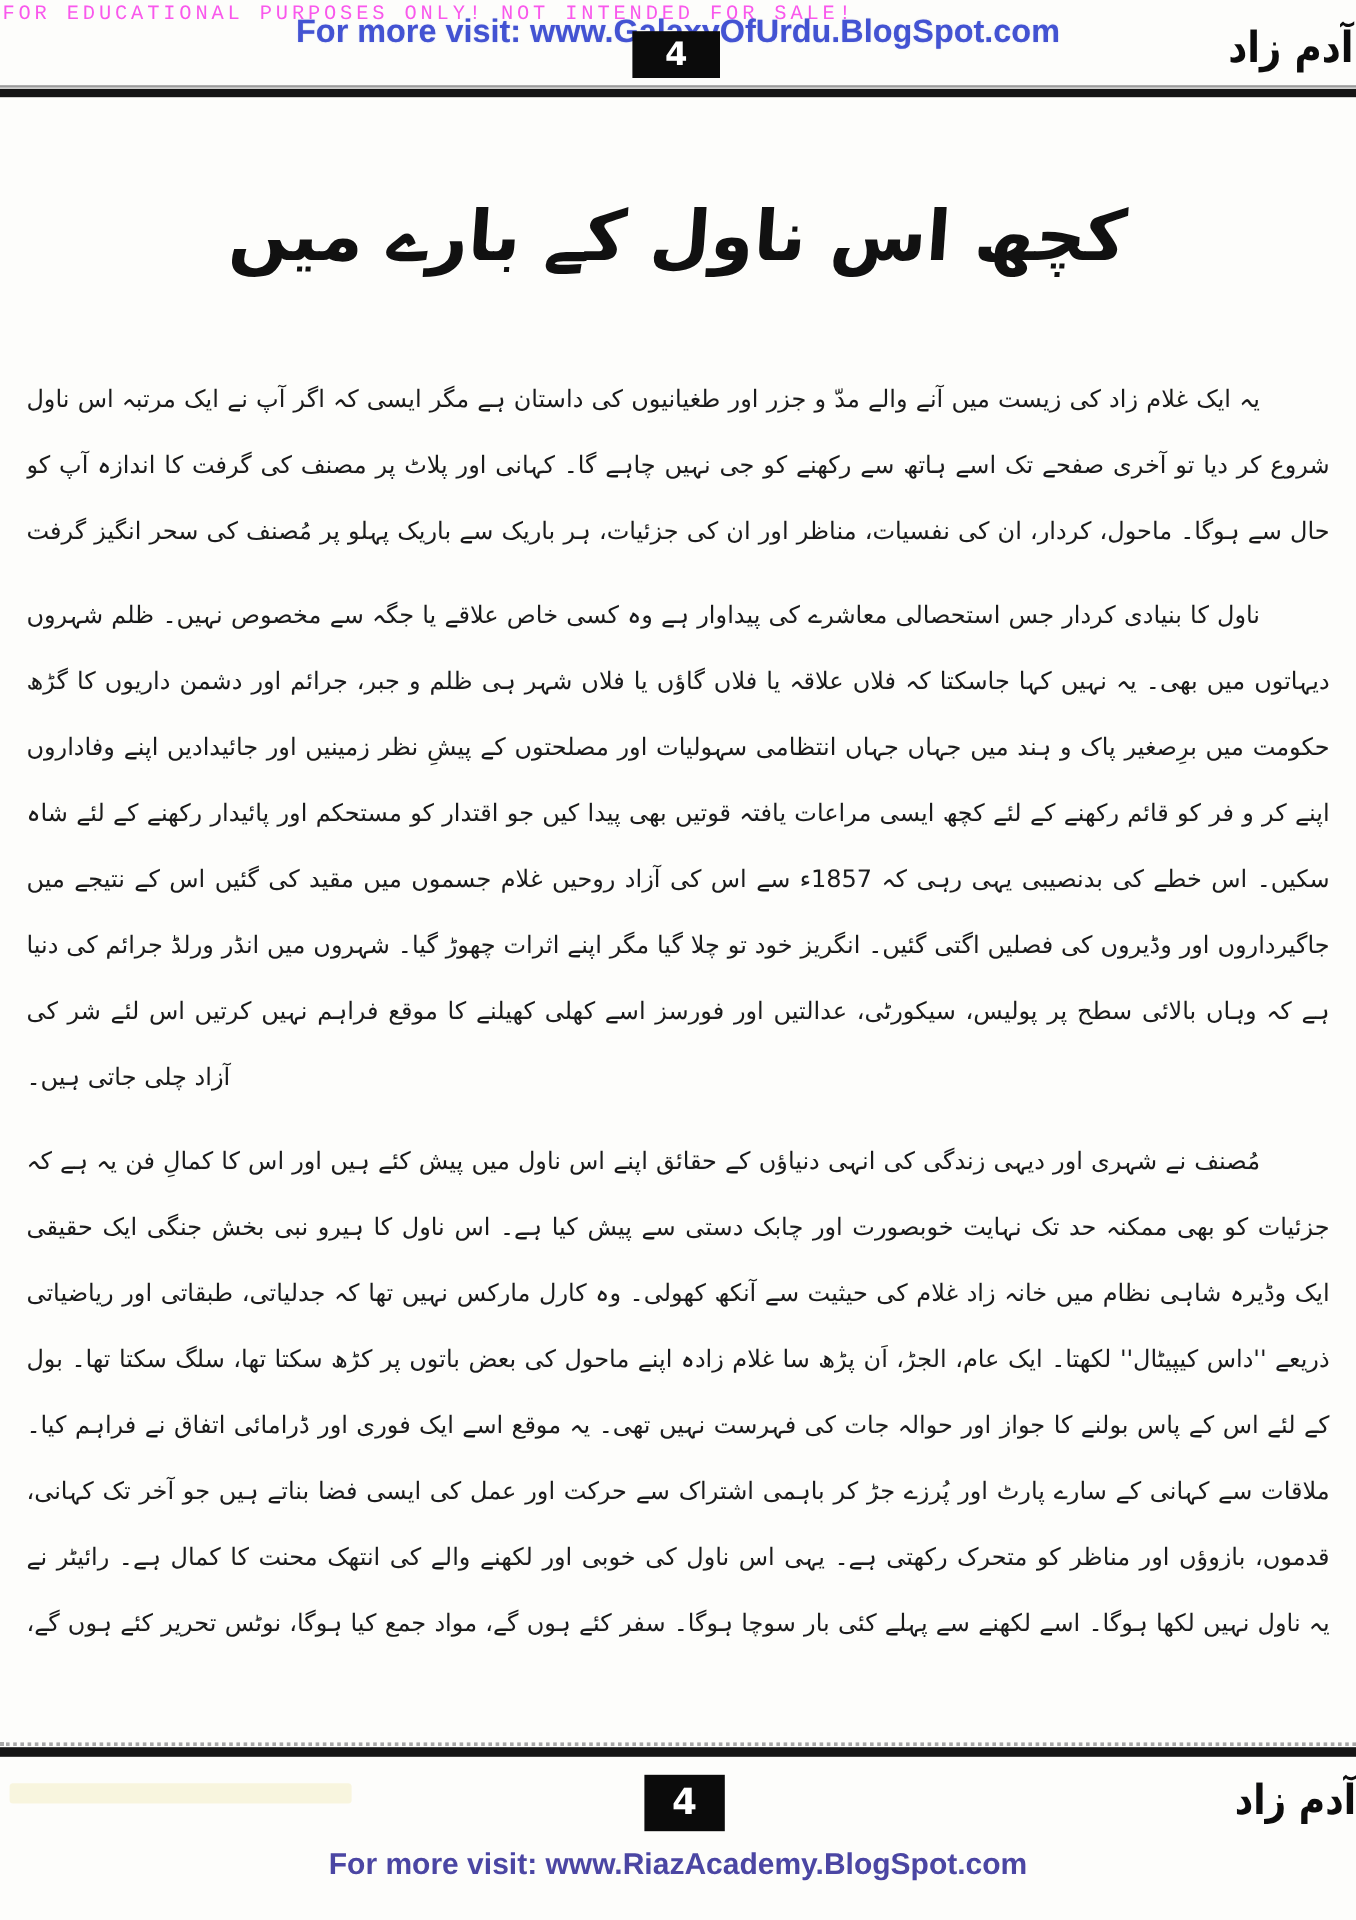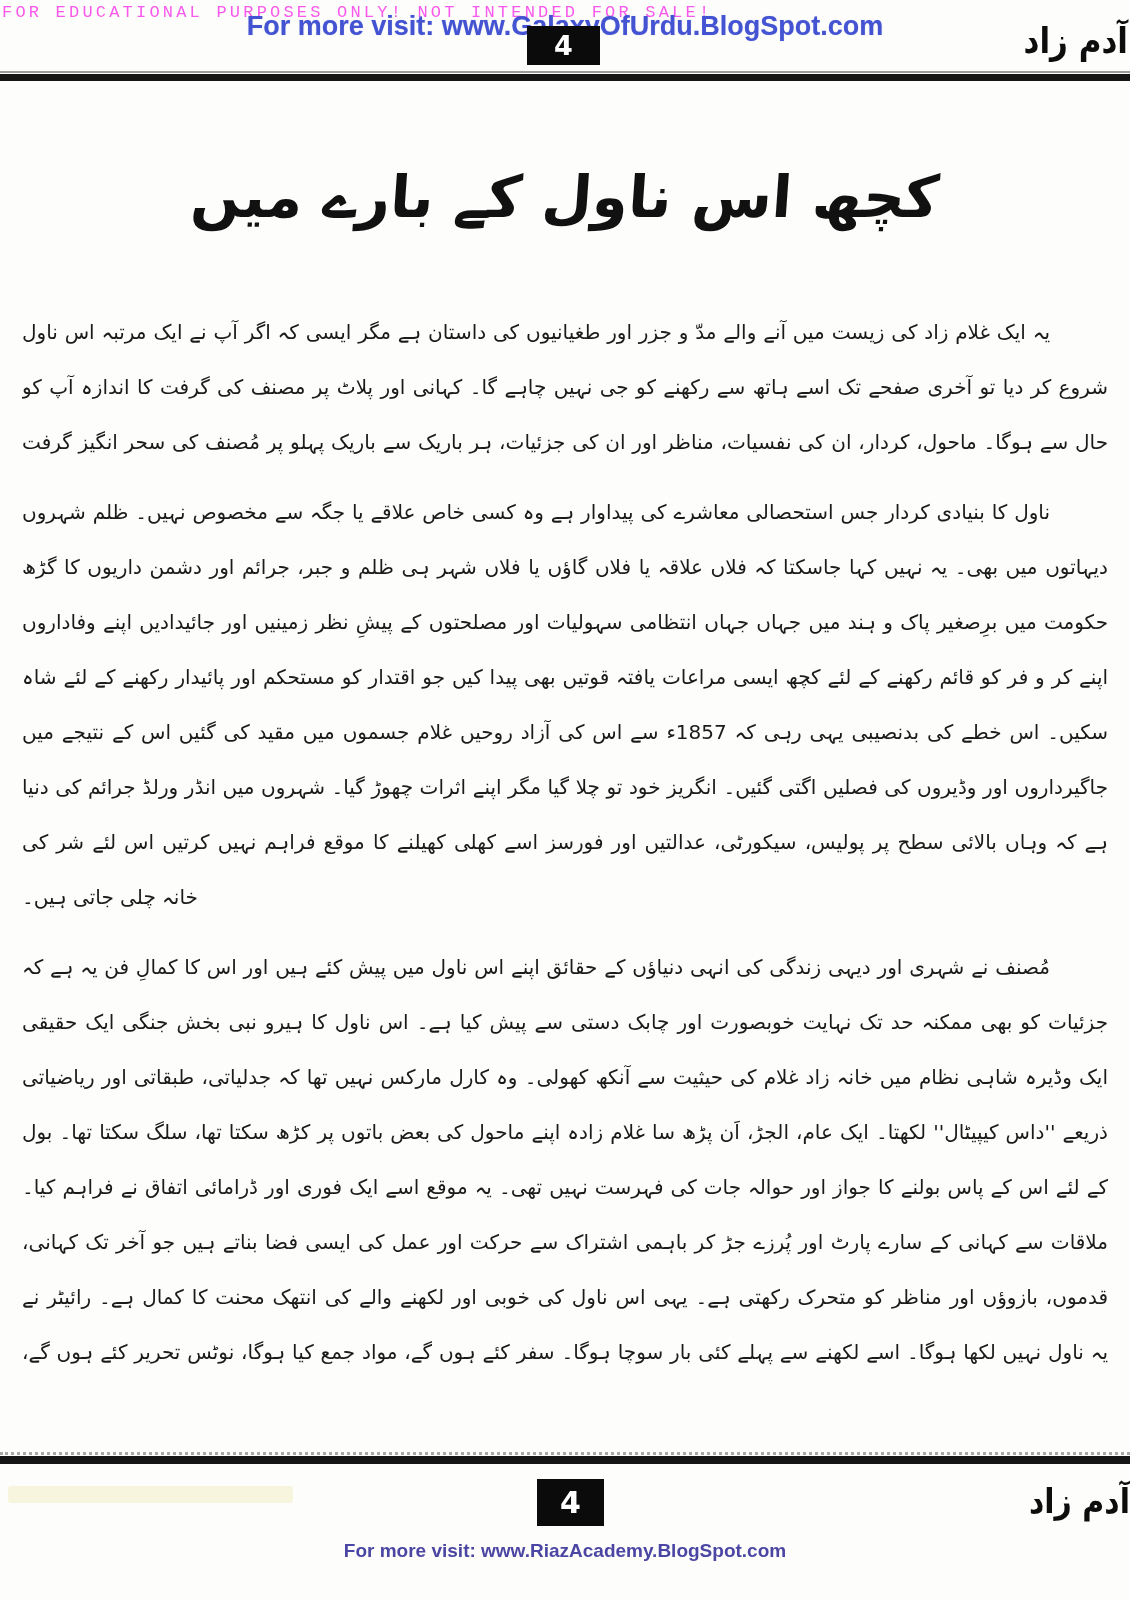--- a/index.html
+++ b/index.html
@@ -81,21 +81,21 @@
   .para .line.last{text-align-last:left;}
   .para.continues .line.last{text-align-last:justify;}
   
   .smudge{
     position:absolute;left:8px;top:1486px;width:285px;height:17px;
     background:#f7f4da;border-radius:3px;opacity:.9;
   }
   .visit-bottom{
     position:absolute;left:0;right:0;top:1540px;
     text-align:center;
-    font-weight:bold;font-size:19px;
+    font-weight:bold;font-size:25px;
     color:#4b46a3;
   }
 </style>
 </head>
 <body>
 
 <div class="page">
 
   <div class="notice">FOR EDUCATIONAL PURPOSES ONLY! NOT INTENDED FOR SALE!</div>
   <div class="visit-top">For more visit: www.GalaxyOfUrdu.BlogSpot.com</div>
@@ -118,21 +118,21 @@
         <div class="line">حال سے ہوگا۔ ماحول، کردار، ان کی نفسیات، مناظر اور ان کی جزئیات، ہر باریک سے باریک پہلو پر مُصنف کی سحر انگیز گرفت آپ کو حیرت و</div>
       </div>
       <div class="para">
         <div class="line first">ناول کا بنیادی کردار جس استحصالی معاشرے کی پیداوار ہے وہ کسی خاص علاقے یا جگہ سے مخصوص نہیں۔ ظلم شہروں میں بھی ہوتے ہیں اور</div>
         <div class="line">دیہاتوں میں بھی۔ یہ نہیں کہا جاسکتا کہ فلاں علاقہ یا فلاں گاؤں یا فلاں شہر ہی ظلم و جبر، جرائم اور دشمن داریوں کا گڑھ ہے۔ انگریزوں نے اپنے عہد</div>
         <div class="line">حکومت میں برِصغیر پاک و ہند میں جہاں جہاں انتظامی سہولیات اور مصلحتوں کے پیشِ نظر زمینیں اور جائیدادیں اپنے وفاداروں میں بانٹیں، وہیں</div>
         <div class="line">اپنے کر و فر کو قائم رکھنے کے لئے کچھ ایسی مراعات یافتہ قوتیں بھی پیدا کیں جو اقتدار کو مستحکم اور پائیدار رکھنے کے لئے شاہ سے زیادہ شاہ کے وفادار بن</div>
         <div class="line">سکیں۔ اس خطے کی بدنصیبی یہی رہی کہ 1857ء سے اس کی آزاد روحیں غلام جسموں میں مقید کی گئیں اس کے نتیجے میں مراعات یافتہ زمینداروں،</div>
         <div class="line">جاگیرداروں اور وڈیروں کی فصلیں اگتی گئیں۔ انگریز خود تو چلا گیا مگر اپنے اثرات چھوڑ گیا۔ شہروں میں انڈر ورلڈ جرائم کی دنیا اس لئے پرورش پاتی</div>
         <div class="line">ہے کہ وہاں بالائی سطح پر پولیس، سیکورٹی، عدالتیں اور فورسز اسے کھلی کھیلنے کا موقع فراہم نہیں کرتیں اس لئے شر کی قوتیں انتقام یا تحفظ کے نام پر زیرِ</div>
-        <div class="line last">خانہ چلی جاتی ہیں۔</div>
+        <div class="line last">آزاد چلی جاتی ہیں۔</div>
       </div>
       <div class="para continues">
         <div class="line first">مُصنف نے شہری اور دیہی زندگی کی انہی دنیاؤں کے حقائق اپنے اس ناول میں پیش کئے ہیں اور اس کا کمالِ فن یہ ہے کہ اس نے</div>
         <div class="line">جزئیات کو بھی ممکنہ حد تک نہایت خوبصورت اور چابک دستی سے پیش کیا ہے۔ اس ناول کا ہیرو نبی بخش جنگی ایک حقیقی نہیں، علامتی کردار ہے جس نے</div>
         <div class="line">ایک وڈیرہ شاہی نظام میں خانہ زاد غلام کی حیثیت سے آنکھ کھولی۔ وہ کارل مارکس نہیں تھا کہ جدلیاتی، طبقاتی اور ریاضیاتی اصولوں کی ناپ تول کے</div>
         <div class="line">ذریعے ''داس کیپیٹال'' لکھتا۔ ایک عام، الجڑ، اَن پڑھ سا غلام زادہ اپنے ماحول کی بعض باتوں پر کڑھ سکتا تھا، سلگ سکتا تھا۔ بول نہیں سکتا تھا۔ بولنے</div>
         <div class="line">کے لئے اس کے پاس بولنے کا جواز اور حوالہ جات کی فہرست نہیں تھی۔ یہ موقع اسے ایک فوری اور ڈرامائی اتفاق نے فراہم کیا۔ صدیق عامر کی</div>
         <div class="line">ملاقات سے کہانی کے سارے پارٹ اور پُرزے جڑ کر باہمی اشتراک سے حرکت اور عمل کی ایسی فضا بناتے ہیں جو آخر تک کہانی، کرداروں، ان کے</div>
         <div class="line">قدموں، بازوؤں اور مناظر کو متحرک رکھتی ہے۔ یہی اس ناول کی خوبی اور لکھنے والے کی انتھک محنت کا کمال ہے۔ رائیٹر نے ظاہر ہے، چند دنوں میں</div>
         <div class="line last">یہ ناول نہیں لکھا ہوگا۔ اسے لکھنے سے پہلے کئی بار سوچا ہوگا۔ سفر کئے ہوں گے، مواد جمع کیا ہوگا، نوٹس تحریر کئے ہوں گے، زندگی کے مختلف شعبوں سے</div>

